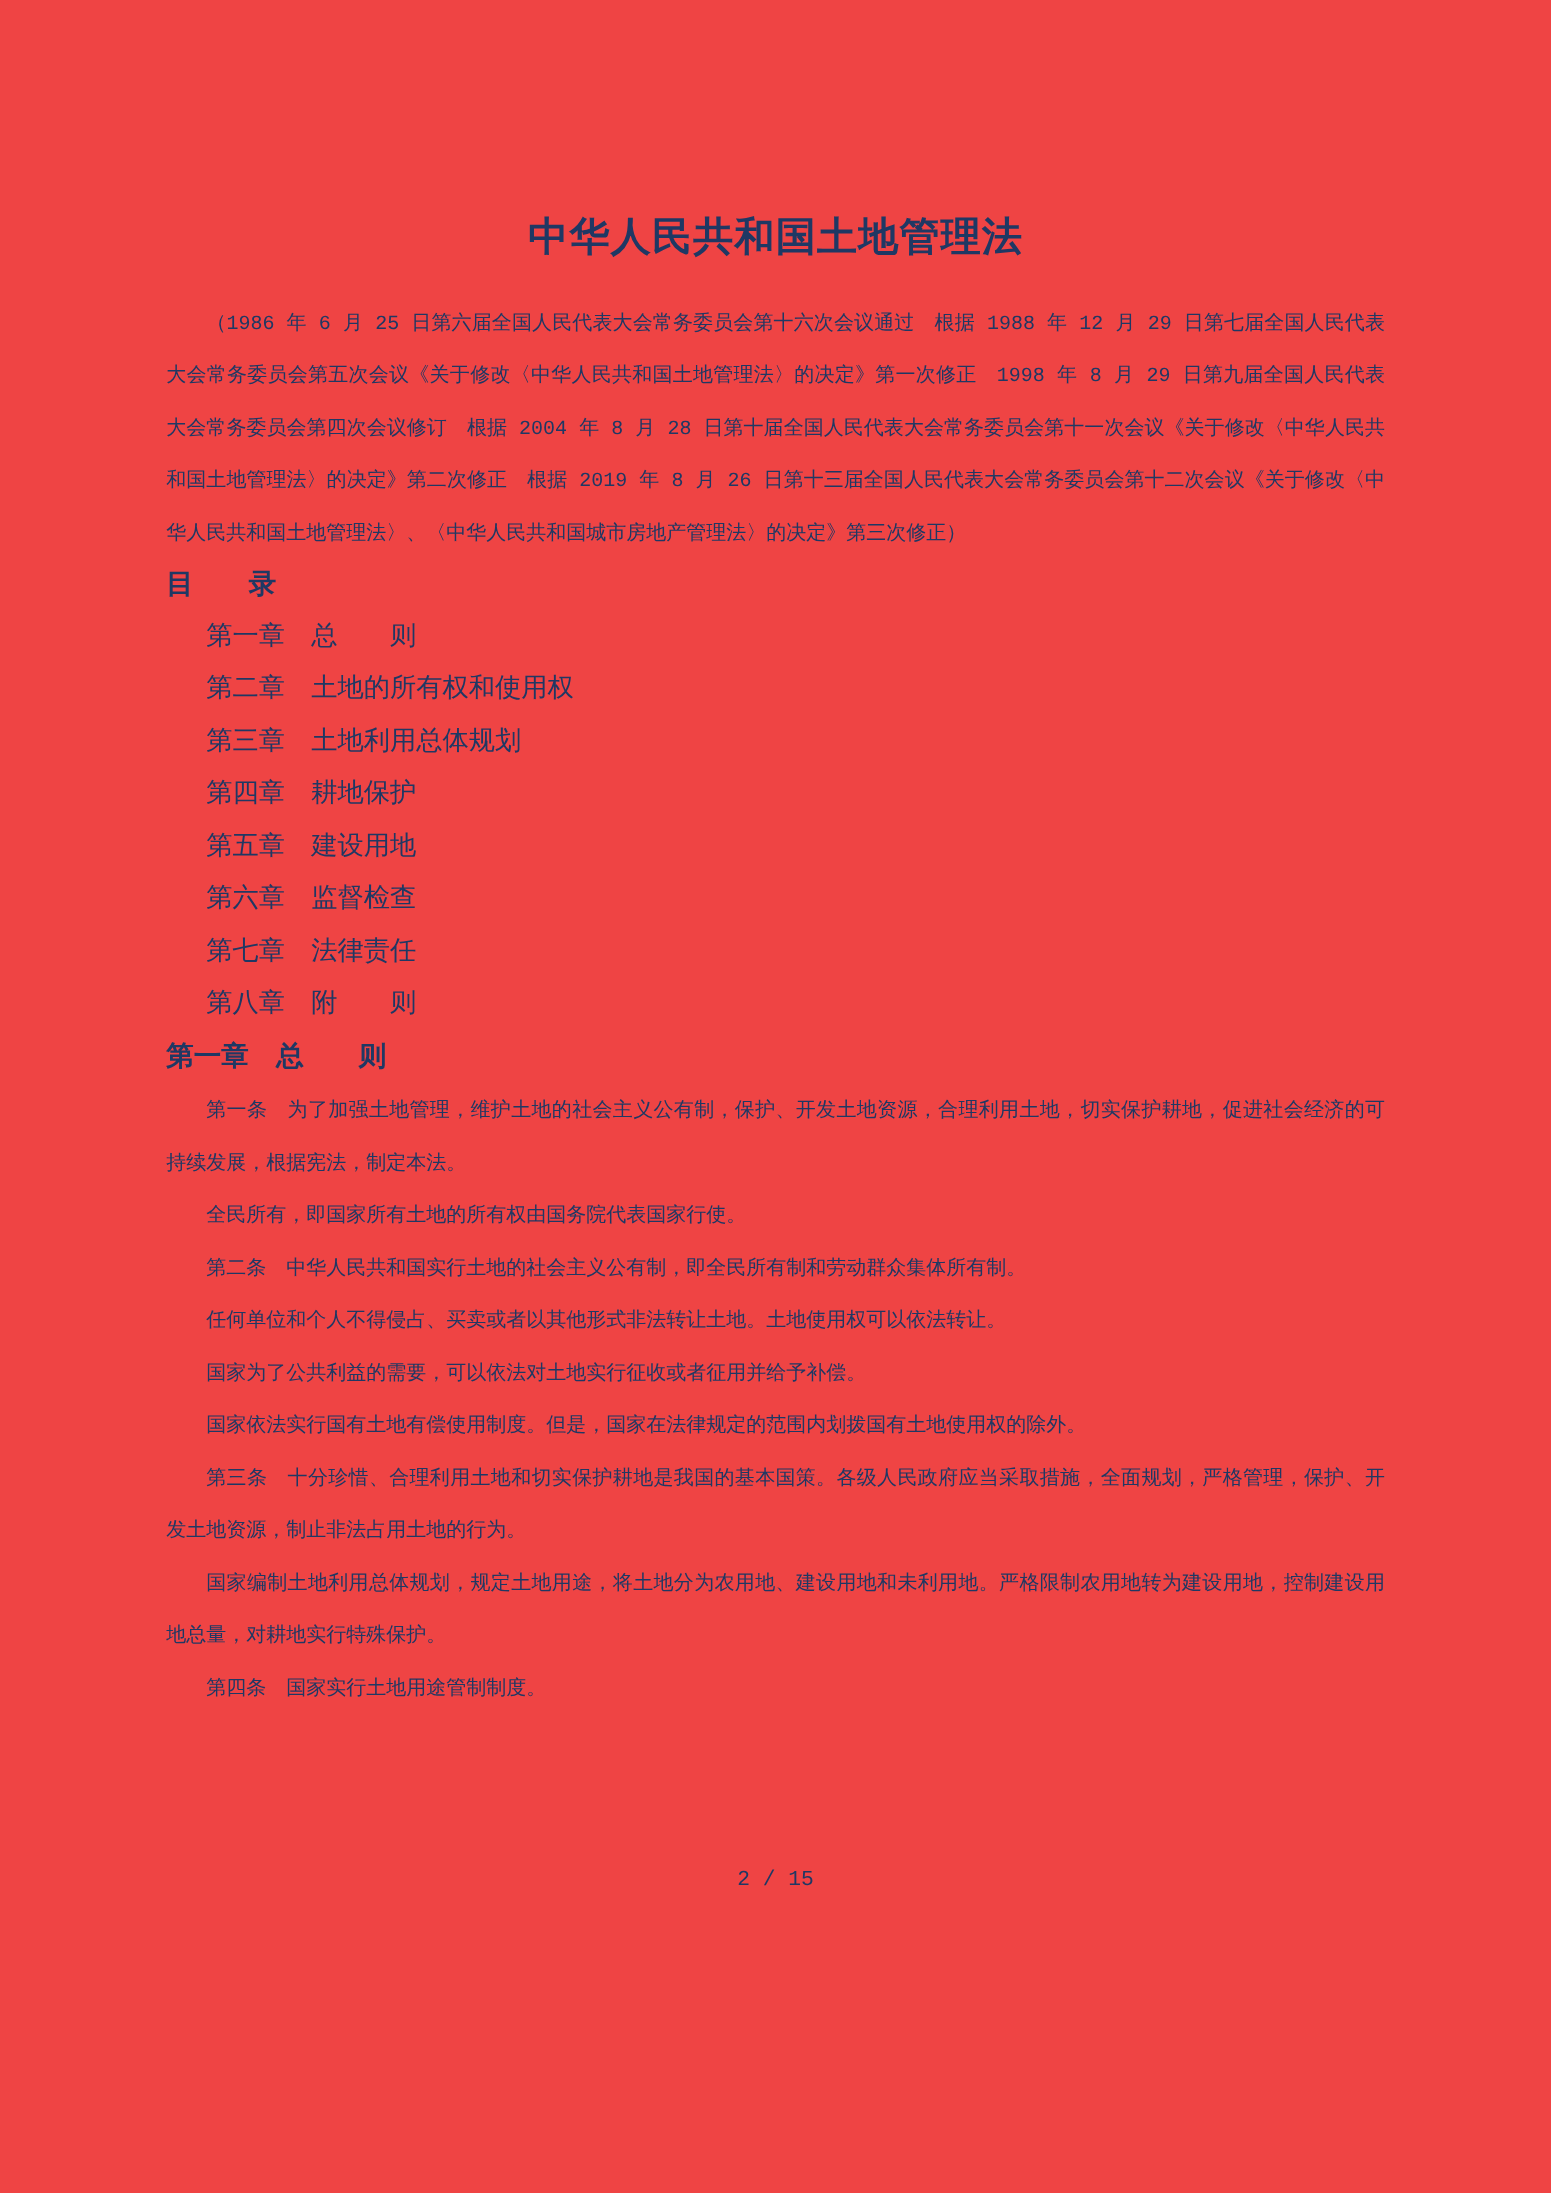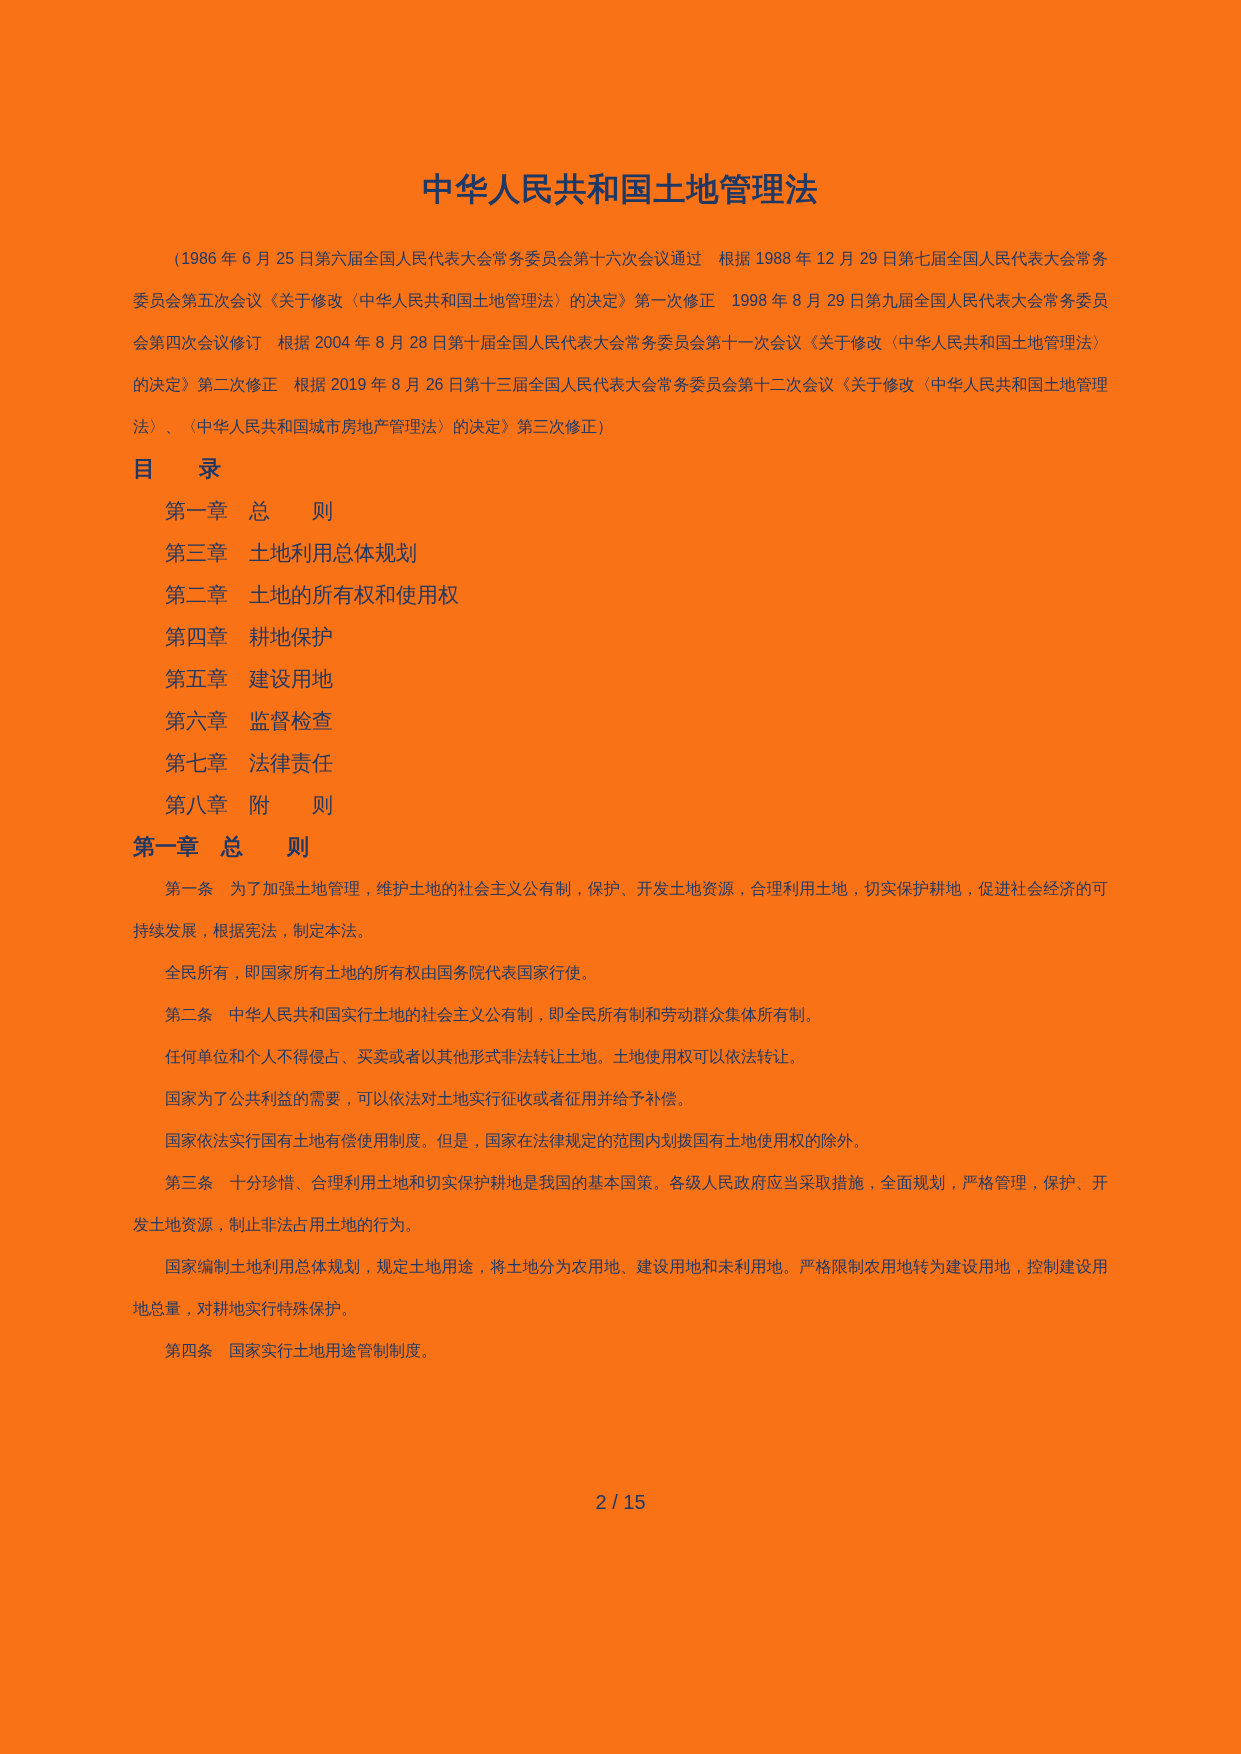--- a/index.html
+++ b/index.html
@@ -5,24 +5,24 @@
   html, body {
     margin: 0;
     padding: 0;
     background: #ffffff;
   }
   .page {
     position: relative;
     width: 1241px;
     height: 1754px;
     margin: 0 auto;
-    background: #f97316;
+    background: #ef4444;
     box-sizing: border-box;
     padding: 168px 133px 0 133px;
-    font-family: Liberation Sans, sans-serif;
+    font-family: Liberation Mono, monospace;
     color: #1f3864;
   }
   .doc-title {
     margin: 0 0 26px 0;
     text-align: center;
     font-size: 32px;
     font-weight: bold;
     letter-spacing: 1px;
     color: #1f3864;
   }
@@ -51,39 +51,39 @@
     line-height: 42px;
     text-align: left;
     color: #1f3864;
   }
   .footer {
     position: absolute;
     left: 0;
     bottom: 240px;
     width: 100%;
     text-align: center;
-    font-size: 20px;
+    font-size: 17px;
     color: #1f3864;
   }
 </style>
 </head>
 <body>
 
 <div class="page">
 
   <h1 class="doc-title">中华人民共和国土地管理法</h1>
 
   <p class="para">（1986 年 6 月 25 日第六届全国人民代表大会常务委员会第十六次会议通过　根据 1988 年 12 月 29 日第七届全国人民代表大会常务委员会第五次会议《关于修改〈中华人民共和国土地管理法〉的决定》第一次修正　1998 年 8 月 29 日第九届全国人民代表大会常务委员会第四次会议修订　根据 2004 年 8 月 28 日第十届全国人民代表大会常务委员会第十一次会议《关于修改〈中华人民共和国土地管理法〉的决定》第二次修正　根据 2019 年 8 月 26 日第十三届全国人民代表大会常务委员会第十二次会议《关于修改〈中华人民共和国土地管理法〉、〈中华人民共和国城市房地产管理法〉的决定》第三次修正）</p>
 
   <h2 class="section-title">目　　录</h2>
 
   <div class="toc-list">
     <p class="toc-item">第一章　总　　则</p>
+    <p class="toc-item">第二章　土地的所有权和使用权</p>
     <p class="toc-item">第三章　土地利用总体规划</p>
-    <p class="toc-item">第二章　土地的所有权和使用权</p>
     <p class="toc-item">第四章　耕地保护</p>
     <p class="toc-item">第五章　建设用地</p>
     <p class="toc-item">第六章　监督检查</p>
     <p class="toc-item">第七章　法律责任</p>
     <p class="toc-item">第八章　附　　则</p>
   </div>
 
   <h2 class="section-title">第一章　总　　则</h2>
 
   <div>

